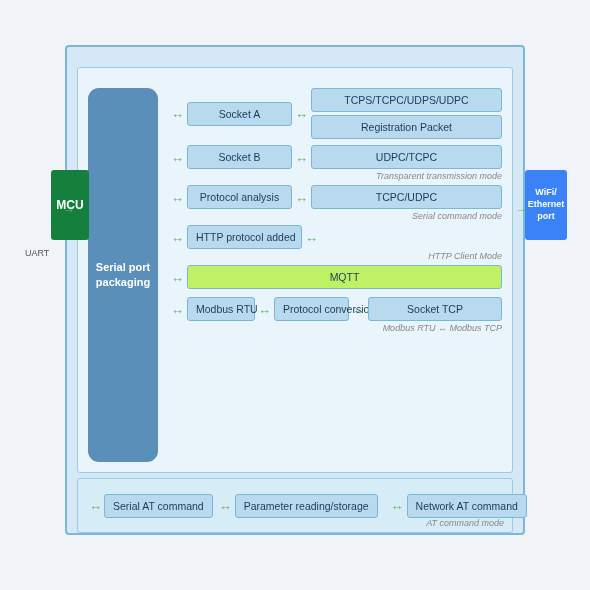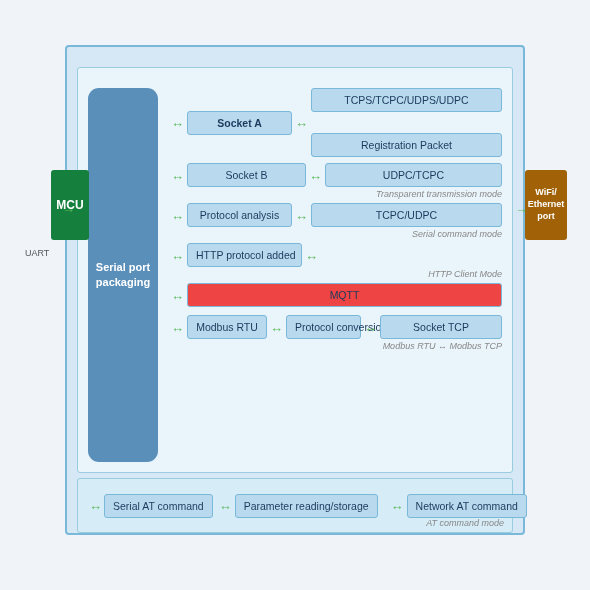--- a/index.html
+++ b/index.html
@@ -60,21 +60,21 @@
       color: #555;
     }
 
     
     .wifi-block {
       position: absolute;
       top: 155px;
       right: 8px;
       width: 42px;
       height: 70px;
-      background: #a16207;
+      background: #3b82f6;
       border-radius: 3px;
       display: flex;
       align-items: center;
       justify-content: center;
       color: white;
       font-weight: bold;
       font-size: 9px;
       text-align: center;
       line-height: 1.3;
     }
@@ -208,39 +208,39 @@
       <div class="serial-block">
         <span>Serial port
 packaging</span>
       </div>
 
       <div class="rows-area">
 
         <div class="row-wrapper" style="margin-bottom: 4px;">
           <div class="row">
             <span class="arrow">↔</span>
-            <div class="box" style="width:105px;font-weight:bold;">
+            <div class="box" style="width:105px;">
               <span>Socket A</span>
             </div>
             <span class="arrow">↔</span>
-            <div style="display:flex;flex-direction:column;gap:21px;flex:1;">
+            <div style="display:flex;flex-direction:column;gap:3px;flex:1;">
               <div class="box" style="width:100%;">
                 <span>TCPS/TCPC/UDPS/UDPC</span>
               </div>
               <div class="box" style="width:100%;background:#b8d9ee;">
                 <span>Registration Packet</span>
               </div>
             </div>
           </div>
         </div>
 
         <div class="row-wrapper">
           <div class="row">
             <span class="arrow">↔</span>
-            <div class="box" style="width:119px;">
+            <div class="box" style="width:105px;">
               <span>Socket B</span>
             </div>
             <span class="arrow">↔</span>
             <div class="box box-wide">
               <span>UDPC/TCPC</span>
             </div>
           </div>
           <div class="mode-label">Transparent transmission mode</div>
         </div>
 
@@ -265,30 +265,30 @@
               <span>HTTP protocol added</span>
             </div>
             <span class="arrow">↔</span>
           </div>
           <div class="mode-label">HTTP Client Mode</div>
         </div>
 
         <div class="row-wrapper-sm" style="margin-bottom: 8px;">
           <div class="row">
             <span class="arrow">↔</span>
-            <div class="box box-wide" style="flex:1;background:#ef4444;text-align:center;">
+            <div class="box box-wide" style="flex:1;background:#bef264;text-align:center;">
               <span>MQTT</span>
             </div>
           </div>
         </div>
 
         <div class="row-wrapper">
           <div class="row">
             <span class="arrow">↔</span>
-            <div class="box" style="width:80px;">
+            <div class="box" style="width:68px;">
               <span>Modbus RTU</span>
             </div>
             <span class="arrow">↔</span>
             <div class="box" style="width:75px;">
               <span>Protocol conversion</span>
             </div>
             <span class="arrow">↔</span>
             <div class="box box-wide">
               <span>Socket TCP</span>
             </div>

